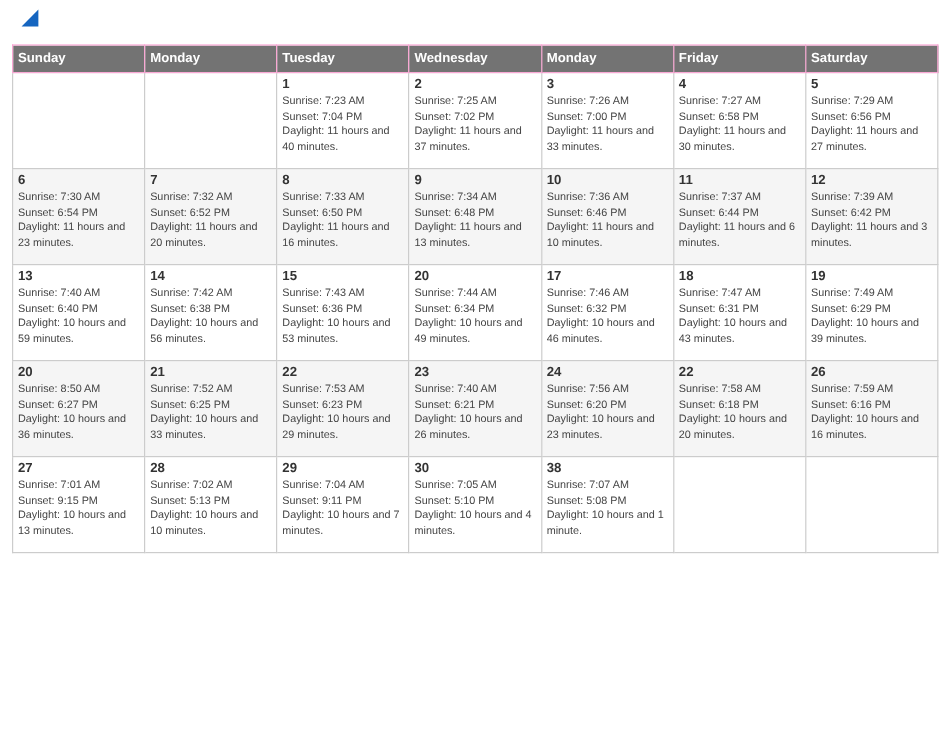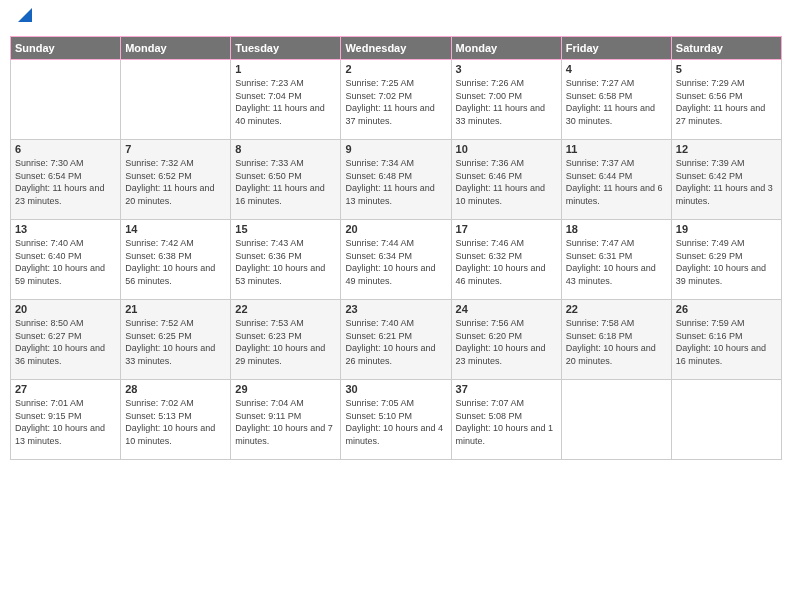--- a/index.html
+++ b/index.html
@@ -332,21 +332,21 @@
 and 7 minutes.</div>
         </td>
         <td>
           <span class="day-number">30</span>
           <div class="cell-content">Sunrise: 7:05 AM
 Sunset: 5:10 PM
 Daylight: 10 hours
 and 4 minutes.</div>
         </td>
         <td>
-          <span class="day-number">37</span>
+          <span class="day-number">38</span>
           <div class="cell-content">Sunrise: 7:07 AM
 Sunset: 5:08 PM
 Daylight: 10 hours
 and 1 minute.</div>
         </td>
         <td></td>
         <td></td>
       </tr>
     </tbody>
 </table>

